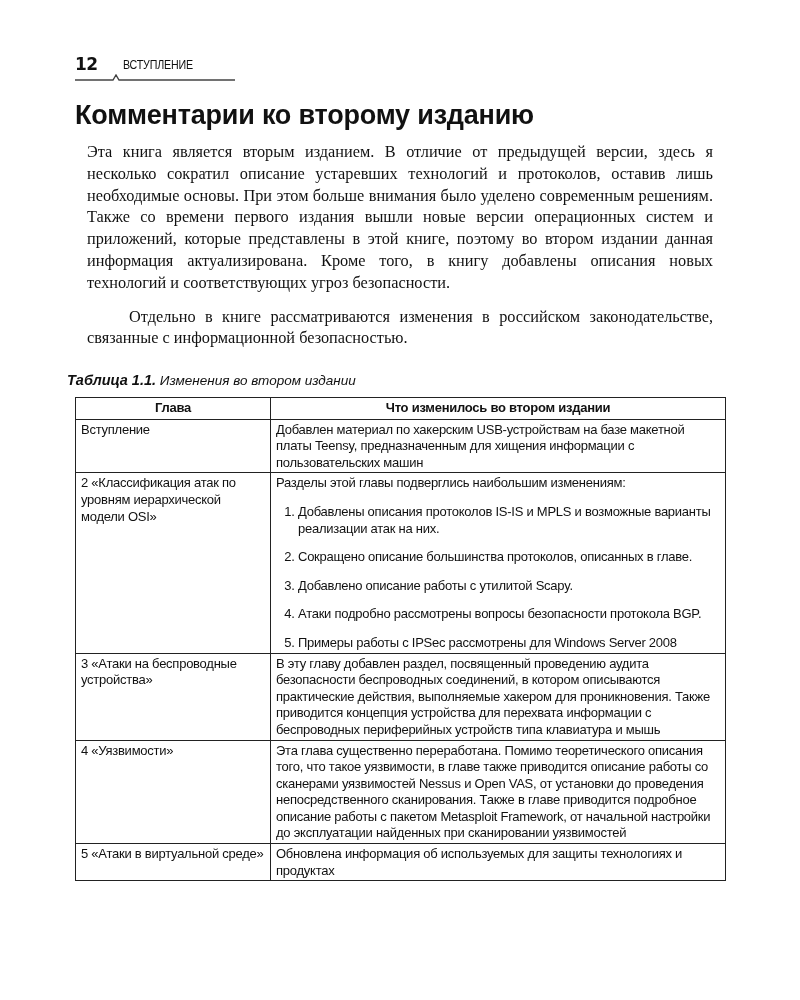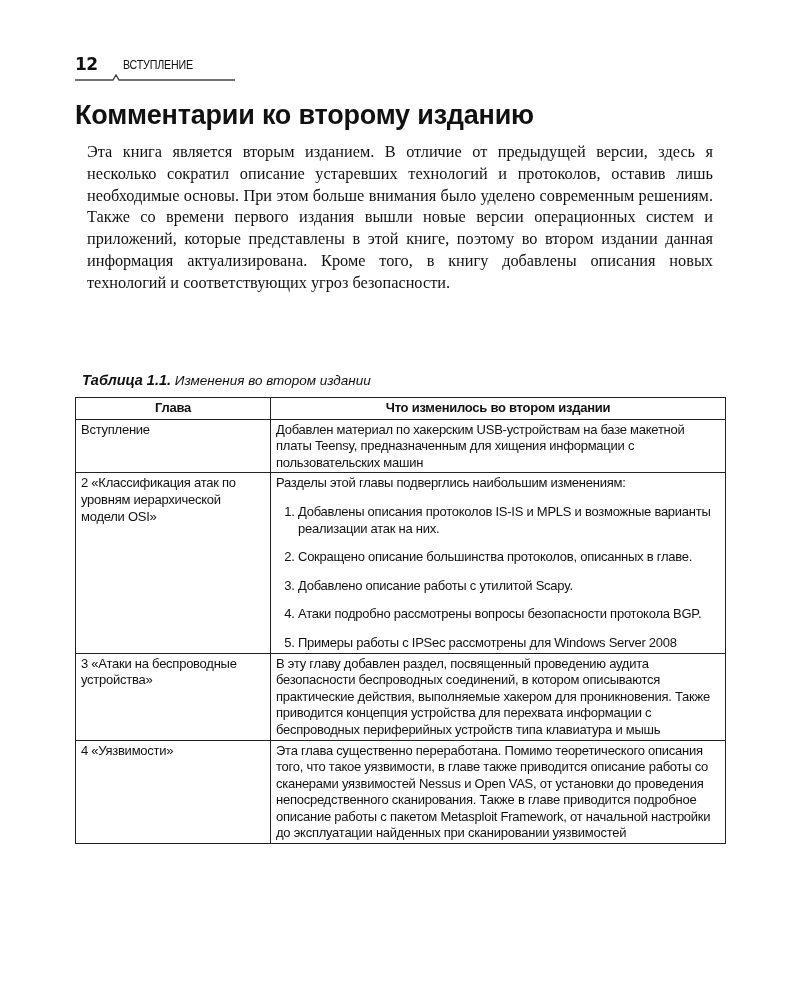--- a/index.html
+++ b/index.html
@@ -6,21 +6,21 @@
   body { width: 800px; height: 1000px; position: relative; overflow: hidden; color: #111; }
   .running-head { position: absolute; left: 75px; top: 54px; height: 26px; }
   .page-num { position: absolute; left: 0; top: 0; font-family: "DejaVu Sans", sans-serif; font-weight: bold; font-size: 17px; letter-spacing: -0.5px; text-align: right; }
   .running-title { position: absolute; left: 48px; top: 3px; font-family: "Liberation Sans", sans-serif; font-size: 13px; letter-spacing: -0.2px; white-space: nowrap; transform: scaleX(0.82); transform-origin: left top; }
   .head-rule { position: absolute; left: 0; top: 20px; width: 160px; height: 10px; }
   .heading { position: absolute; left: 75px; top: 100px; margin: 0; font-family: "Liberation Sans", sans-serif; font-weight: bold; font-size: 27px; letter-spacing: -0.2px; white-space: nowrap; }
   .body-text { position: absolute; left: 75px; width: 650px; font-family: "Liberation Serif", serif; font-size: 16.3px; line-height: 21.8px; text-align: justify; }
   .body-text p { margin: 12px; }
   .body-text p.indent { text-indent: 42px; }
   .p1 { top: 129px; }
-  .caption { position: absolute; left: 82px; top: 372px; font-family: "Liberation Sans", sans-serif; font-size: 13.5px; font-style: italic; white-space: nowrap; }
+  .caption { position: absolute; left: 67px; top: 372px; font-family: "Liberation Sans", sans-serif; font-size: 13.5px; font-style: italic; white-space: nowrap; }
   .caption .cap-num { font-weight: bold; font-size: 14.5px; }
   table.changes { position: absolute; left: 75px; top: 397px; width: 650px; border-collapse: collapse; font-family: "Liberation Sans", sans-serif; font-size: 13px; line-height: 16.6px; table-layout: fixed; }
   table.changes col.c1 { width: 195px; }
   table.changes col.c2 { width: 455px; }
   table.changes th, table.changes td { border: 1.3px solid #222; vertical-align: top; padding: 2px 5px 1px 5px; letter-spacing: -0.25px; }
   table.changes th { font-weight: bold; text-align: center; padding: 2px 5px 2px 5px; }
   table.changes td.c1 { padding-left: 5px; }
   ol.changes-list { margin: 0; padding: 0 0 0 22px; }
   ol.changes-list li { padding-left: 0; margin-top: 12px; }
 </style>
@@ -32,20 +32,21 @@
   <span class="running-title">ВСТУПЛЕНИЕ</span>
   <svg class="head-rule" viewBox="0 0 160 10" preserveAspectRatio="none">
     <path d="M0 6 L38 6 L41 1 L44 6 L160 6" stroke="#444" stroke-width="1.4" fill="none"></path>
   </svg>
 </div>
 
 <h1 class="heading">Комментарии ко второму изданию</h1>
 
 <div class="body-text p1">
   <p>Эта книга является вторым изданием. В отличие от предыдущей версии, здесь я несколько сократил описание устаревших технологий и протоколов, оставив лишь необходимые основы. При этом больше внимания было уделено современным решениям. Также со времени первого издания вышли новые версии операционных систем и приложений, которые представлены в этой книге, поэтому во втором издании данная информация актуализирована. Кроме того, в книгу добавлены описания новых технологий и соответствующих угроз безопасности.</p>
+  <p class="indent">Отдельно в книге рассматриваются изменения в российском законодательстве, связанные с информационной безопасностью.</p>
 </div>
 
 <div class="caption">
   <span class="cap-num">Таблица 1.1.</span>
   <span>Изменения во втором издании</span>
 </div>
 
 <table class="changes">
   <colgroup>
       <col class="c1">
@@ -76,14 +77,18 @@
       </td>
     </tr>
     <tr>
       <td class="c1">3 «Атаки на беспроводные устройства»</td>
       <td>В эту главу добавлен раздел, посвященный проведению аудита безопасности беспроводных соединений, в котором описываются практические действия, выполняемые хакером для проникновения. Также приводится концепция устройства для перехвата информации с беспроводных периферийных устройств типа клавиатура и мышь</td>
     </tr>
     <tr>
       <td class="c1">4 «Уязвимости»</td>
       <td>Эта глава существенно переработана. Помимо теоретического описания того, что такое уязвимости, в главе также приводится описание работы со сканерами уязвимостей Nessus и Open VAS, от установки до проведения непосредственного сканирования. Также в главе приводится подробное описание работы с пакетом Metasploit Framework, от начальной настройки до эксплуатации найденных при сканировании уязвимостей</td>
     </tr>
+    <tr>
+      <td class="c1">5 «Атаки в виртуальной среде»</td>
+      <td>Обновлена информация об используемых для защиты технологиях и продуктах</td>
+    </tr>
   </tbody>
 </table>
 
 </body></html>

